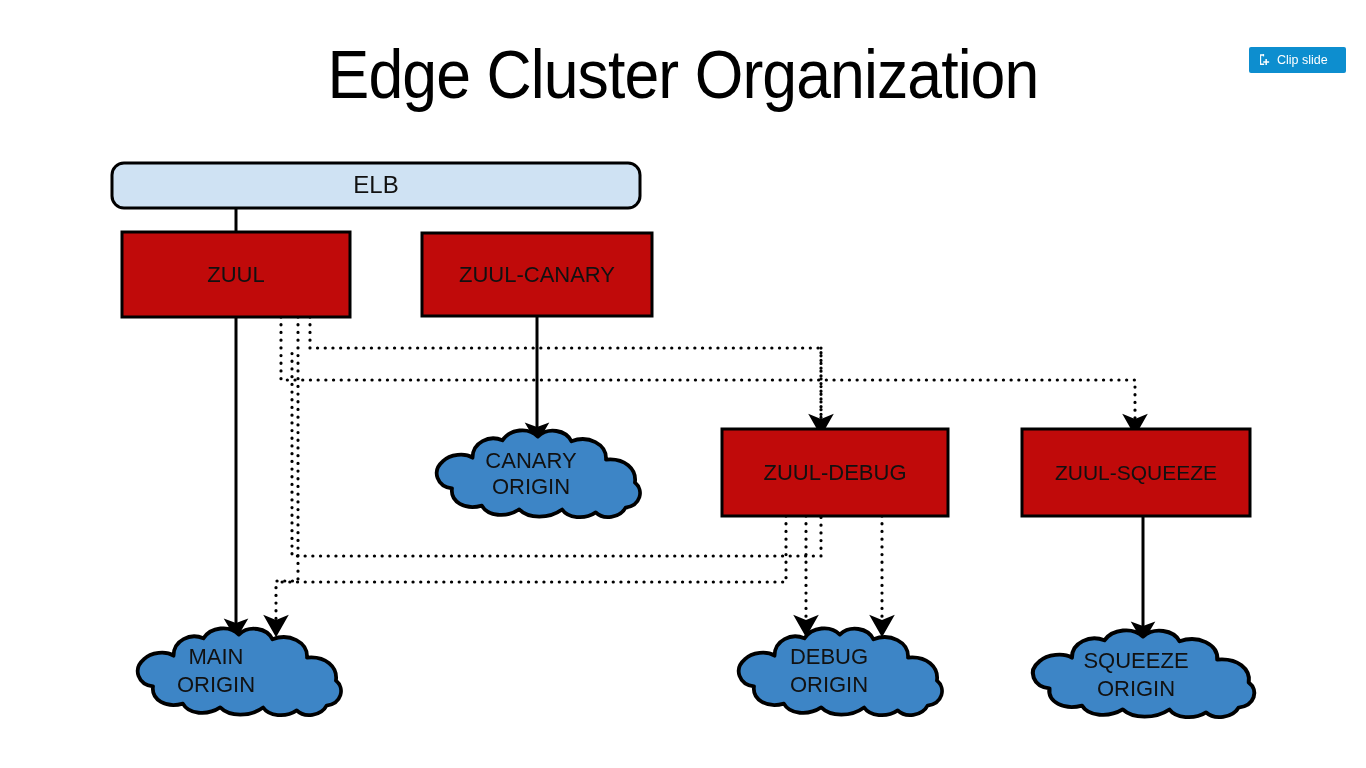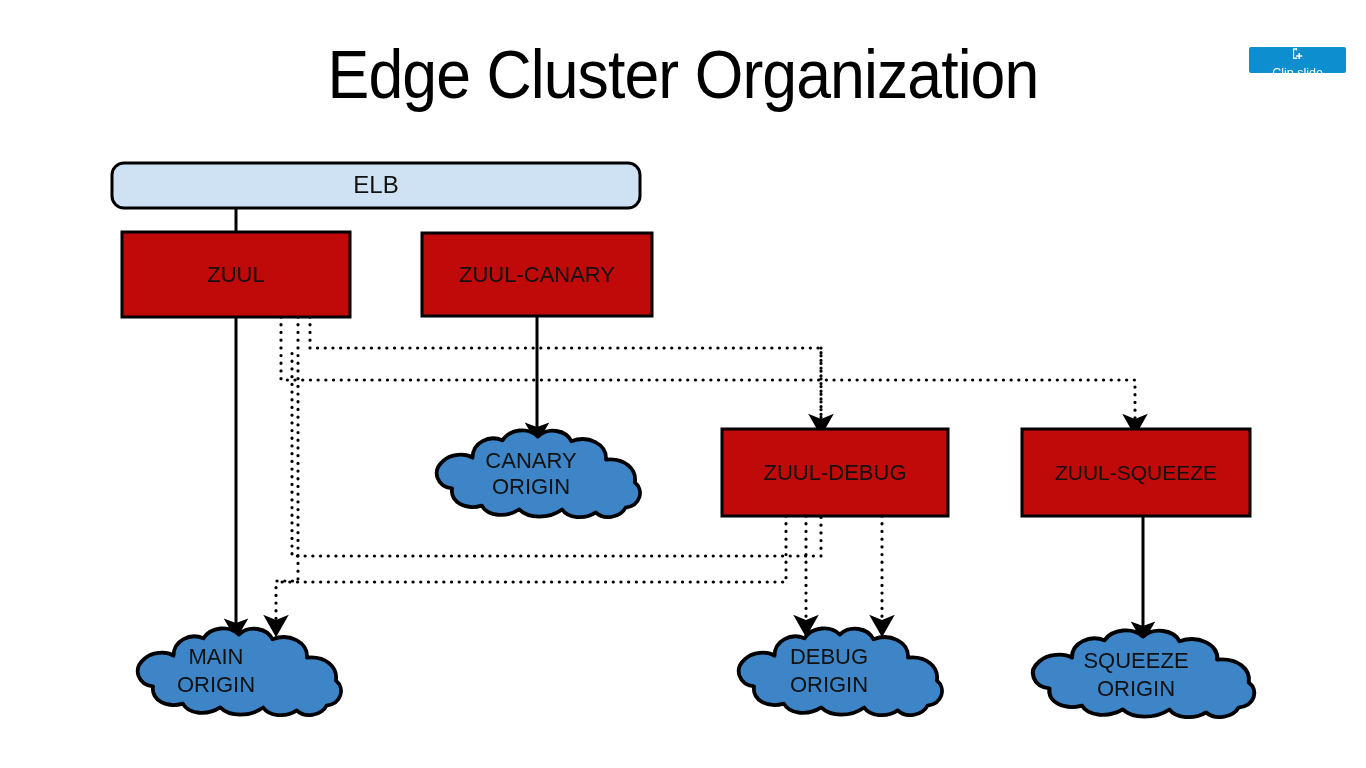--- a/index.html
+++ b/index.html
@@ -21,21 +21,20 @@
     left:1249px;top:47px;
     width:97px;height:26px;
     background:#0d8ecf;
     border:none;border-radius:2px;
     display:flex;align-items:center;
     gap:6px;
     padding:0 9px;
     box-sizing:border-box;
     cursor:pointer;
     z-index:50;
-    flex-direction:column;
   }
   #clip-slide-button .clip-icon{
     width:13px;height:14px;
     display:block;flex:0 0 auto;
   }
   #clip-slide-button .clip-label{
     color:#ffffff;
     font-size:12.5px;
     font-family:"Liberation Sans","DejaVu Sans",sans-serif;
     line-height:1;

